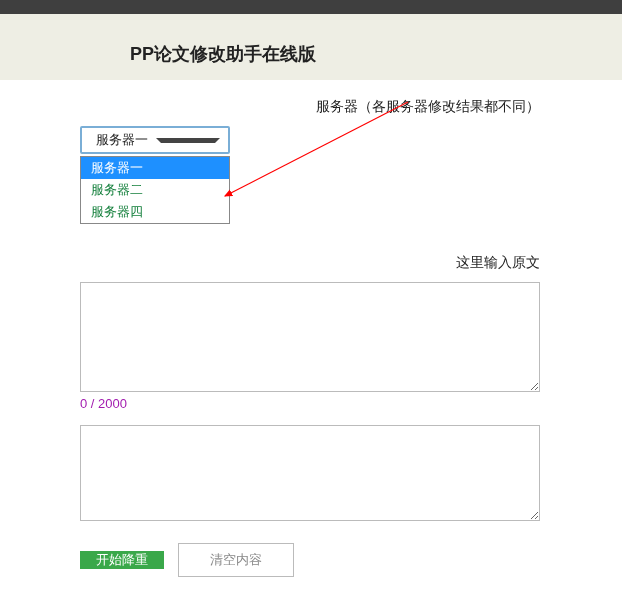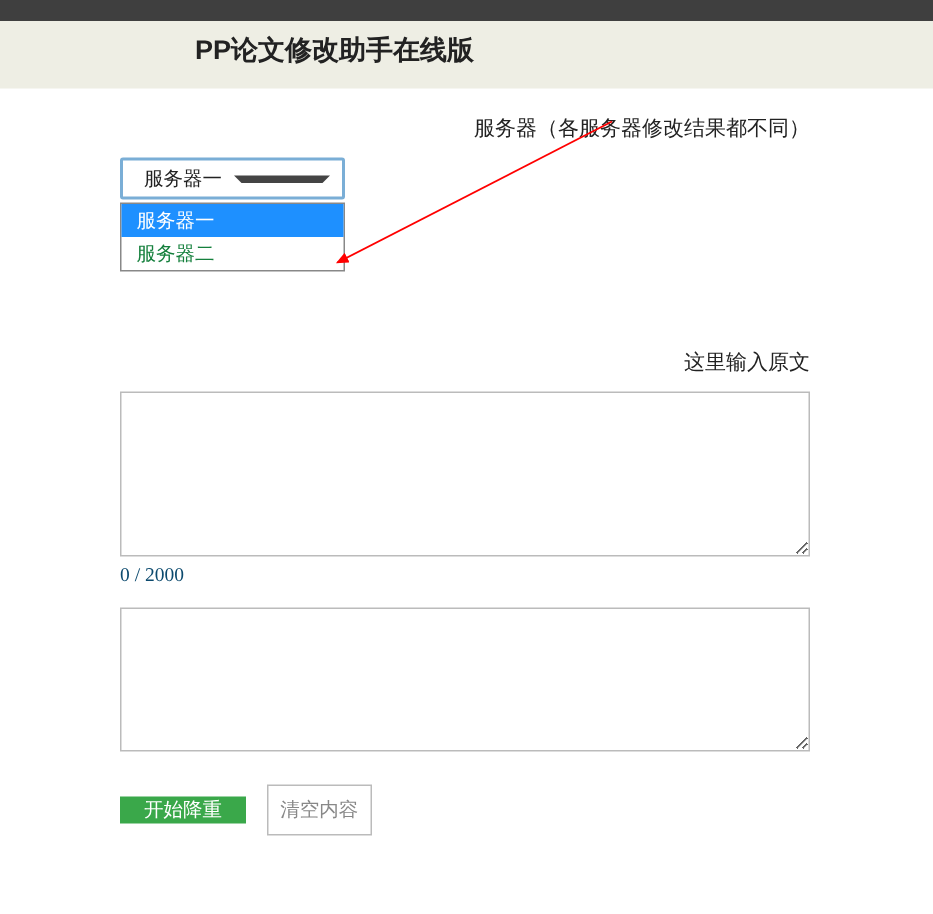--- a/index.html
+++ b/index.html
@@ -1,49 +1,49 @@
 <!DOCTYPE html>
 <html><head>
   <meta charset="utf-8">
   <style>
     * { box-sizing: border-box; margin: 0; padding: 0; }
     body { font-family: "Microsoft YaHei", Arial, sans-serif; font-size: 14px; color: #333; background: #fff; }
     .topbar { height: 14px; background: #3f3f3f; width: 100%; }
-    .header { background: #eeeee4; padding: 7px 0 14px 130px; }
+    .header { background: #eeeee4; padding: 28px 0 14px 130px; }
     .header-title { font-size: 18px; font-weight: bold; color: #222; }
     .header-title .bold-prefix { font-weight: 900; }
     .content { padding: 18px 80px 20px 80px; max-width: 620px; }
     .label { font-size: 14px; color: #222; display: block; margin-bottom: 10px; text-align: right; }
     .select-wrap { position: relative; display: inline-block; }
     .select-box {
       width: 150px; height: 28px; border: 2px solid #7aaed6; background: #fff;
       display: flex; align-items: center; padding: 0 8px 0 14px; cursor: pointer;
       position: relative; border-radius: 2px;
     }
     .select-box span { flex: 1; font-size: 13px; color: #222; }
     .chev { width: 0; height: 0; border-left: 5px solid transparent; border-right: 5px solid transparent; border-top: 5px solid #444; margin-left: 6px; }
     .dropdown {
       position: absolute; top: 30px; left: 0; width: 150px;
       background: #fff; border: 1px solid #888; z-index: 5;
     }
     .dropdown-item { padding: 2px 10px; font-size: 13px; cursor: pointer; color: #15803d; line-height: 18px; }
     .dropdown-item.selected { background: #1e90ff; color: #fff; }
-    .section { margin-top: 100px; font-family: Liberation Serif, serif; }
+    .section { margin-top: 100px; }
     .section2 { margin-top: 14px; }
     .textarea {
       width: 100%; height: 110px; border: 1px solid #bbb; resize: both;
       padding: 6px; font-family: inherit; font-size: 13px; display: block;
       overflow: auto;
     }
     .textarea.small { height: 96px; }
-    .counter { font-size: 13px; color: #0c4a6e; margin-top: 4px; }
+    .counter { font-size: 13px; color: #a21caf; margin-top: 4px; }
     .buttons { margin-top: 22px; }
     .btn { display: inline-block; padding: 0 16px; font-size: 13px; cursor: pointer; border: none; }
     .btn-primary { background: #3aa84a; color: #fff; }
-    .btn-secondary { background: #fff; color: #888; border: 1px solid #bbb; margin-left: 10px; padding: 7px 8px; }
+    .btn-secondary { background: #fff; color: #888; border: 1px solid #bbb; margin-left: 10px; padding: 7px 31px; }
     .arrow-annotation {
       position: absolute; pointer-events: none; z-index: 10;
     }
   </style>
 </head>
 <body>
 
 <div class="topbar"></div>
 
 <div class="header">
@@ -57,20 +57,21 @@
   <label class="label">服务器（各服务器修改结果都不同）</label>
 
   <div class="select-wrap">
     <div class="select-box">
       <span>服务器一</span>
       <span class="chev"></span>
     </div>
     <div class="dropdown">
       <div class="dropdown-item selected">服务器一</div>
       <div class="dropdown-item">服务器二</div>
+      <div class="dropdown-item">服务器四</div>
     </div>
 
     <svg class="arrow-annotation" style="left:130px; top:-30px;" width="210" height="120">
       <defs>
         <marker id="arrowhead" markerWidth="8" markerHeight="8" refX="6" refY="3" orient="auto">
           <polygon points="0 0, 7 3, 0 6" fill="#ff0000"></polygon>
         </marker>
       </defs>
       <line x1="198" y1="6" x2="15" y2="100" stroke="#ff0000" stroke-width="1.2" marker-end="url(#arrowhead)"></line>
     </svg>

